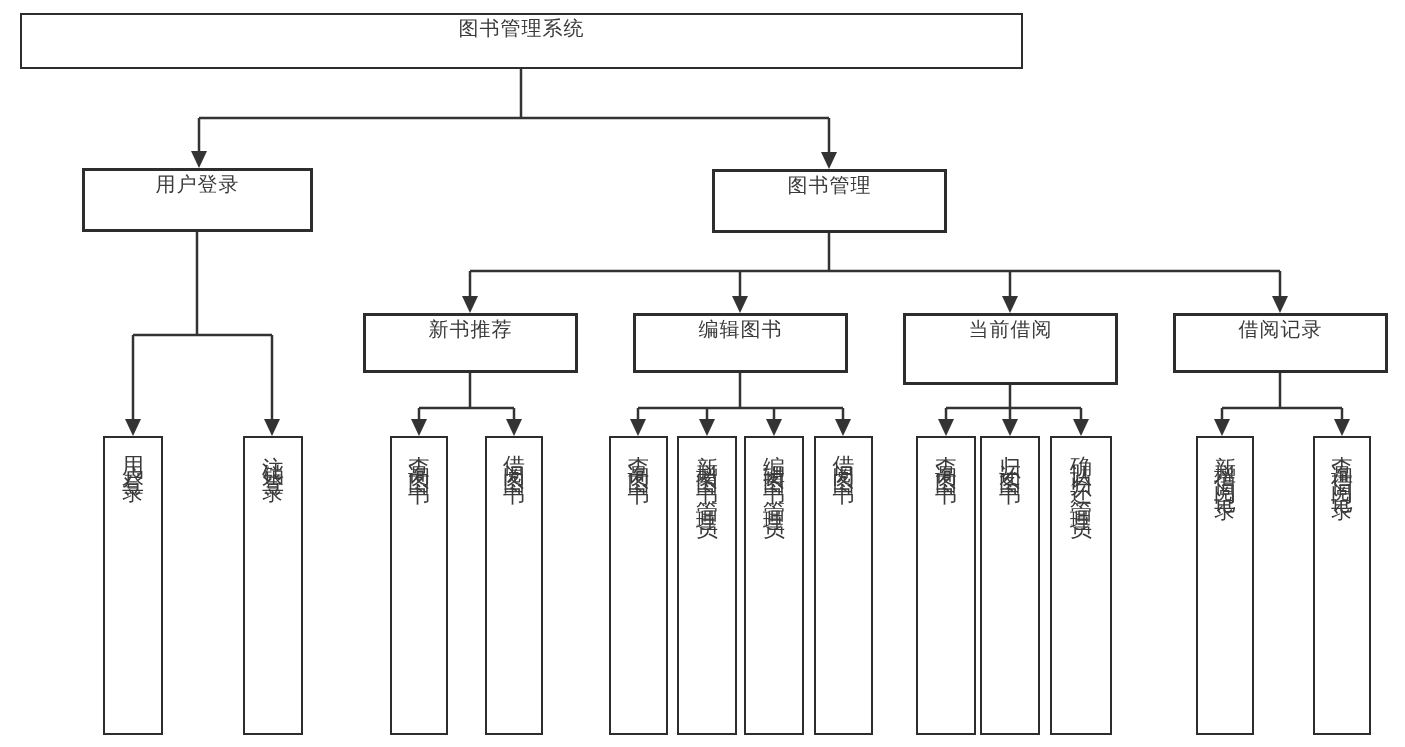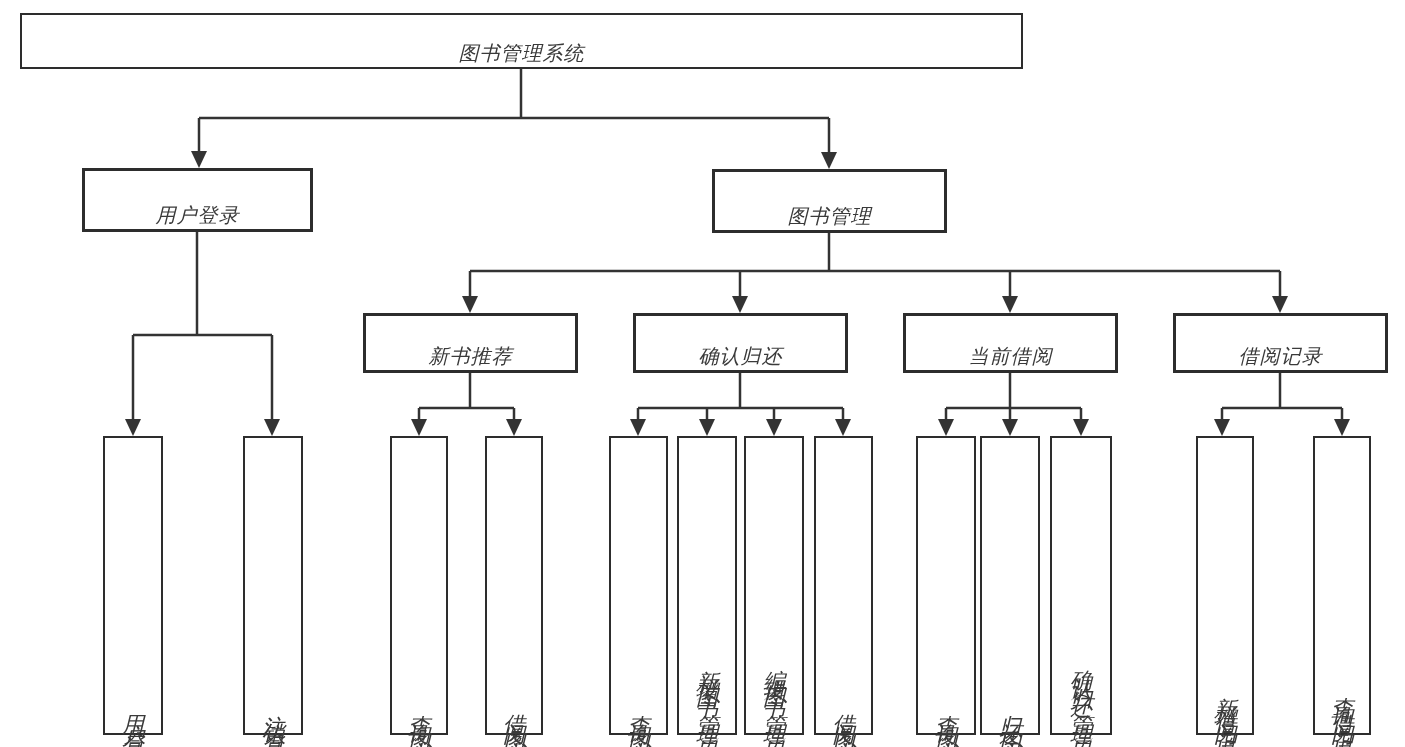--- a/index.html
+++ b/index.html
@@ -3,22 +3,22 @@
 <meta charset="utf-8">
 <style>
   html,body{margin:0;padding:0;background:#ffffff;}
   .canvas{
     position:relative;width:1405px;height:747px;background:#ffffff;
     font-family:"Liberation Sans","DejaVu Sans",sans-serif;overflow:hidden;
   }
   svg.connectors{position:absolute;left:0;top:0;width:1405px;height:747px;pointer-events:none;}
   .node{
     position:absolute;background:#ffffff;border:3px solid #2d2d2d;
-    display:flex;align-items:flex-end;justify-content:center;
-    color:#3a3a3a;box-sizing:border-box;font-style:italic;
+    display:flex;align-items:flex-start;justify-content:center;
+    color:#3a3a3a;box-sizing:border-box;
   }
   .node.thin{border-width:2px;}
   .h-label{font-size:20px;letter-spacing:1px;white-space:nowrap;}
   .v-node .v-label{
     writing-mode:vertical-rl;text-orientation:mixed;
     font-size:22px;line-height:1;letter-spacing:9px;white-space:nowrap;
   }
   .watermark{
     position:absolute;right:10px;bottom:5px;font-size:19px;color:#a8a8a8;
     z-index:5;text-shadow:0 0 2px #ffffff;letter-spacing:0.5px;white-space:nowrap;
@@ -113,23 +113,23 @@
     <span class="h-label">用户登录</span>
   </div>
   <div class="node" style="left:712px;top:169px;width:235px;height:64px;">
     <span class="h-label">图书管理</span>
   </div>
 
   <div class="node" style="left:363px;top:313px;width:215px;height:60px;">
     <span class="h-label">新书推荐</span>
   </div>
   <div class="node" style="left:633px;top:313px;width:215px;height:60px;">
-    <span class="h-label">确认归还</span>
+    <span class="h-label">编辑图书</span>
   </div>
-  <div class="node" style="left:903px;top:313px;width:215px;height:60px;">
+  <div class="node" style="left:903px;top:313px;width:215px;height:72px;">
     <span class="h-label">当前借阅</span>
   </div>
   <div class="node" style="left:1173px;top:313px;width:215px;height:60px;">
     <span class="h-label">借阅记录</span>
   </div>
 
   <div class="node thin v-node" style="left:103px;top:436px;width:60px;height:299px;">
     <span class="v-label">用户登录</span>
   </div>
   <div class="node thin v-node" style="left:243px;top:436px;width:60px;height:299px;">

